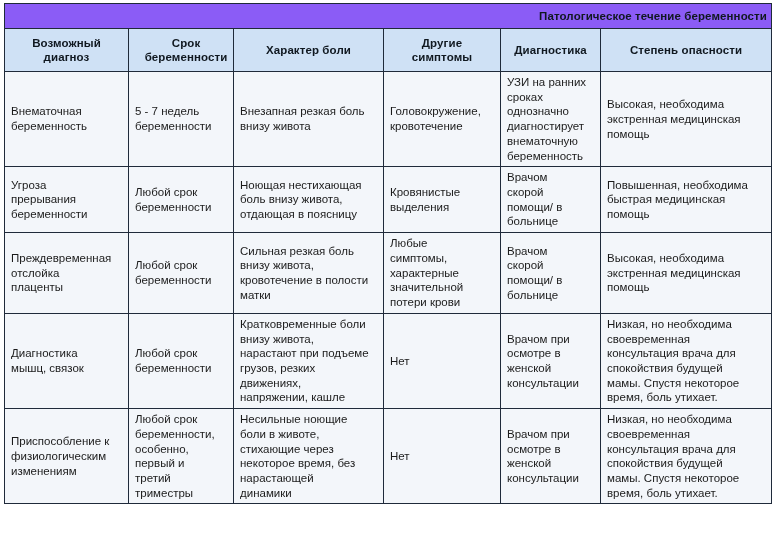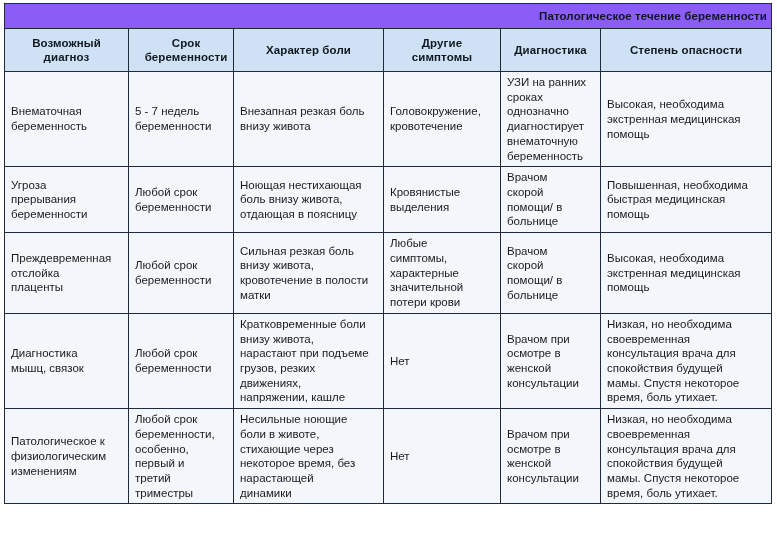--- a/index.html
+++ b/index.html
@@ -184,21 +184,21 @@
 консультации</td>
       <td class="c6" style="white-space: pre-line;">Низкая, но необходима
 своевременная
 консультация врача для
 спокойствия будущей
 мамы. Спустя некоторое
 время, боль утихает.</td>
     </tr>
 
     <tr>
-      <td class="c1" style="white-space: pre-line;">Патологическое к
+      <td class="c1" style="white-space: pre-line;">Приспособление к
 физиологическим
 изменениям</td>
       <td class="c2" style="white-space: pre-line;">Любой срок
 беременности,
 особенно,
 первый и
 третий
 триместры</td>
       <td class="c3" style="white-space: pre-line;">Несильные ноющие
 боли в животе,

